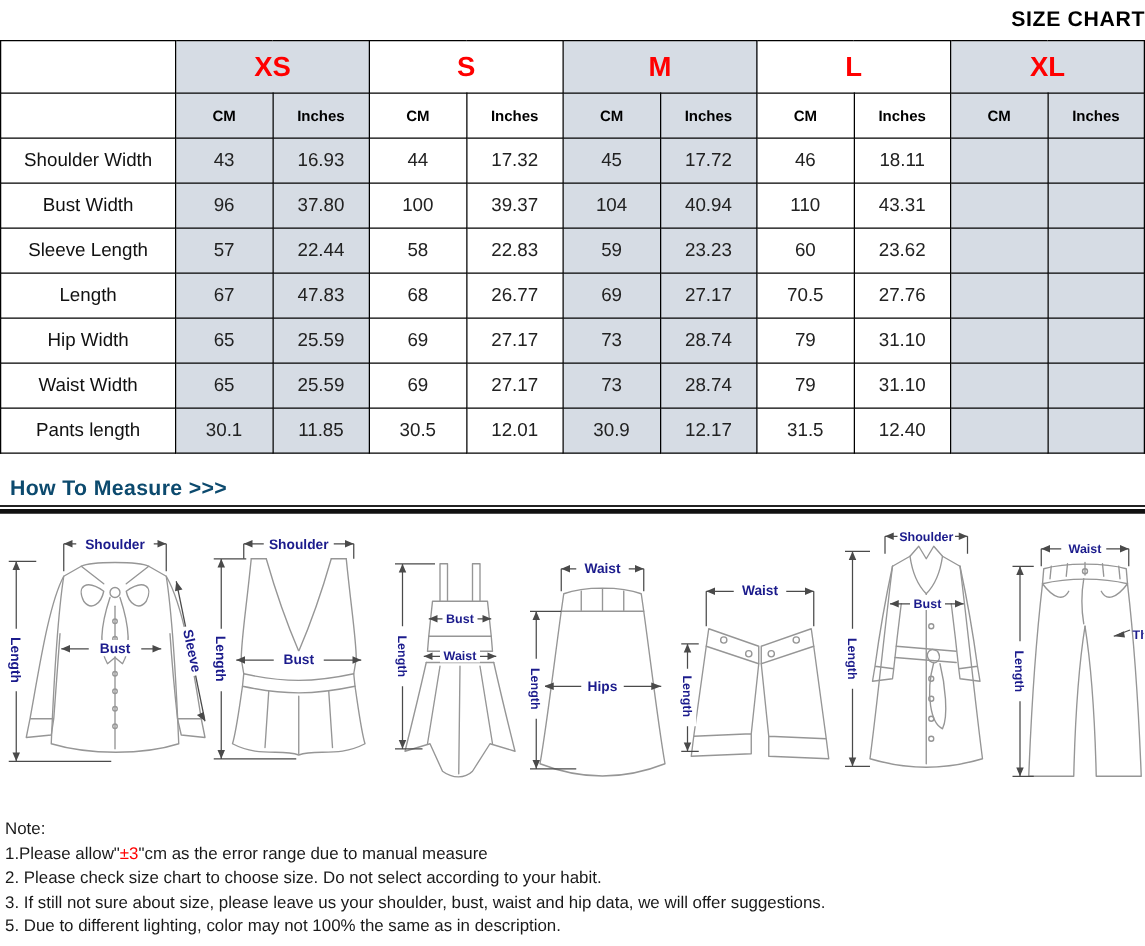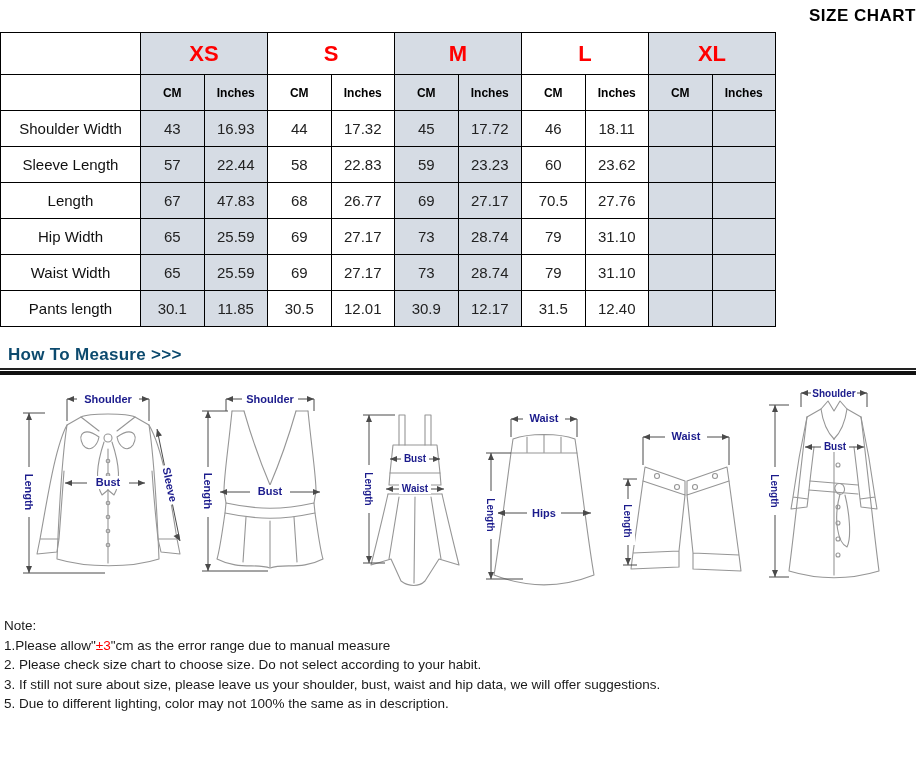--- a/index.html
+++ b/index.html
@@ -8,42 +8,42 @@
     width:916px; height:757px; overflow:hidden;
     font-family:"Liberation Sans", sans-serif; color:#1a1a1a;
   }
   
   .title {
     height:32px; text-align:right; padding-top:6px;
     font-size:17px; font-weight:bold; letter-spacing:.5px; color:#000;
   }
   
   table.size-chart {
-    width:776px; border-collapse:collapse; table-layout:fixed;
+    width:916px; border-collapse:collapse; table-layout:fixed;
   }
   table.size-chart td { border:1px solid #000; text-align:center; vertical-align:middle; }
   td.shaded { background:#d6dce4; }
   td.size-head { font-size:22px; font-weight:bold; color:#ff0000; height:42px; }
   td.unit-head { font-size:12px; font-weight:bold; color:#000; height:36px; }
   td.row-label { font-size:15px; color:#111; }
   td.val { font-size:15px; color:#222; height:36px; }
   
   .measure-head {
     margin:18px 0 3px 8px; font-size:17px; font-weight:bold; color:#0c4a6e;
     letter-spacing:.3px;
   }
   .measure-rule {
     height:7px; width:916px;
     background:linear-gradient(#222 0 1.5px, #fff 1.5px 3px, #111 3px 7px);
   }
   .figures {
     width:916px; display:flex; justify-content:space-between;
     align-items:flex-start; padding:4px 1px 0 1px;
   }
-  .fig { flex:0 0 auto;padding-left:16px; }
+  .fig { flex:0 0 auto; }
   .fig.f1 svg{margin-top:12px} .fig.f2 svg{margin-top:12px} .fig.f3 svg{margin-top:22px}
   .fig.f4 svg{margin-top:28px} .fig.f5 svg{margin-top:46px} .fig.f6 svg{margin-top:6px}
   .fig.f7 svg{margin-top:14px}
   svg .g { fill:none; stroke:#969696; stroke-width:1.1; stroke-linejoin:round; stroke-linecap:round; }
   svg .d { stroke:#4a4a4a; stroke-width:1; fill:none; }
   svg .ah { fill:#4a4a4a; stroke:none; }
   svg .lbl { fill:#1b1b8c; font-weight:bold; font-size:11px; font-family:"Liberation Sans",sans-serif; }
   svg .lbl.s10 { font-size:10px; }
   svg .wr { fill:#ffffff; stroke:none; }
   
@@ -94,20 +94,33 @@
   <tr>
     <td class="row-label">Shoulder Width</td>
     <td class="val shaded">43</td>
     <td class="val shaded">16.93</td>
     <td class="val">44</td>
     <td class="val">17.32</td>
     <td class="val shaded">45</td>
     <td class="val shaded">17.72</td>
     <td class="val">46</td>
     <td class="val">18.11</td>
+    <td class="val shaded"></td>
+    <td class="val shaded"></td>
+  </tr>
+  <tr>
+    <td class="row-label">Bust Width</td>
+    <td class="val shaded">96</td>
+    <td class="val shaded">37.80</td>
+    <td class="val">100</td>
+    <td class="val">39.37</td>
+    <td class="val shaded">104</td>
+    <td class="val shaded">40.94</td>
+    <td class="val">110</td>
+    <td class="val">43.31</td>
     <td class="val shaded"></td>
     <td class="val shaded"></td>
   </tr>
   <tr>
     <td class="row-label">Sleeve Length</td>
     <td class="val shaded">57</td>
     <td class="val shaded">22.44</td>
     <td class="val">58</td>
     <td class="val">22.83</td>
     <td class="val shaded">59</td>

